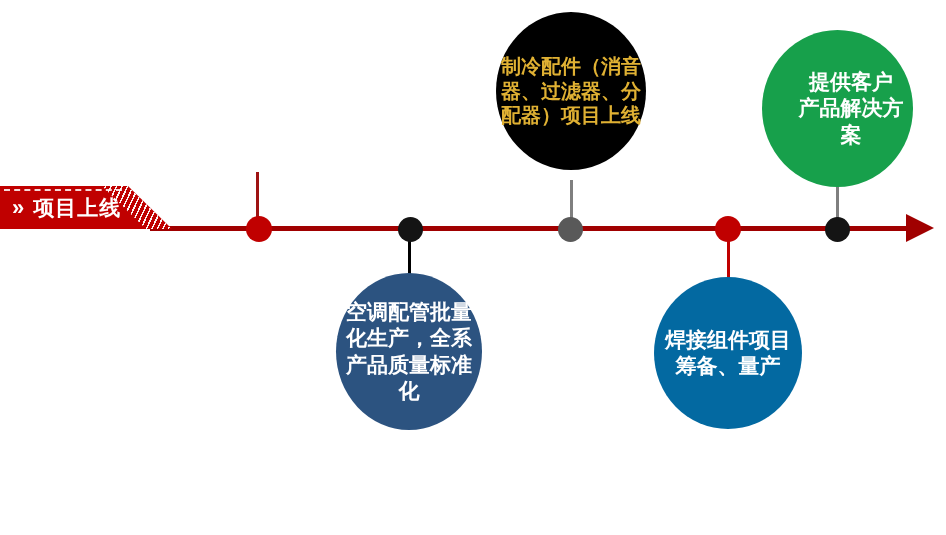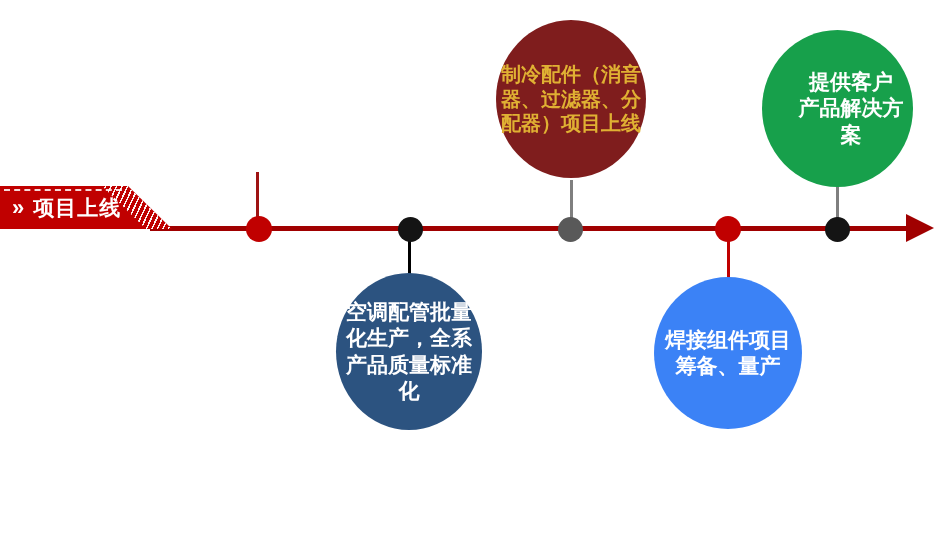--- a/index.html
+++ b/index.html
@@ -84,23 +84,23 @@
   }
   .bubble .label {
     white-space: pre-line;
     font-weight: bold;
     line-height: 1.24;
   }
   .bubble-0 { left: 168px; top: 20px;  width: 178px; height: 158px; background: #92D050; }
   .bubble-0 .label { color: #2E5693; font-size: 22px; }
   .bubble-1 { left: 336px; top: 273px; width: 146px; height: 157px; background: #2C5380; }
   .bubble-1 .label { color: #FFFFFF; font-size: 21px; }
-  .bubble-2 { left: 496px; top: 20px;  width: 150px; height: 158px; background: #7f1d1d; }
+  .bubble-2 { left: 496px; top: 12px;  width: 150px; height: 158px; background: #000000; }
   .bubble-2 .label { color: #E0B133; font-size: 20px; }
-  .bubble-3 { left: 654px; top: 277px; width: 148px; height: 152px; background: #3b82f6; }
+  .bubble-3 { left: 654px; top: 277px; width: 148px; height: 152px; background: #0369a1; }
   .bubble-3 .label { color: #FFFFFF; font-size: 21px; }
   .bubble-4 { left: 762px; top: 30px;  width: 151px; height: 157px; background: #17A04B; }
   .bubble-4 .label { color: #FFFFFF; font-size: 21px; margin-left: 27px; }
 </style>
 </head>
 <body>
 
 <div class="slide">
 
   <div class="timeline-line"></div>

